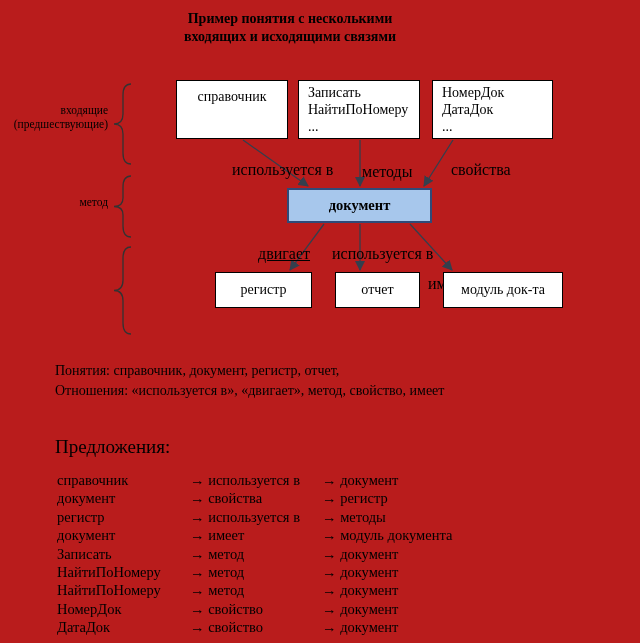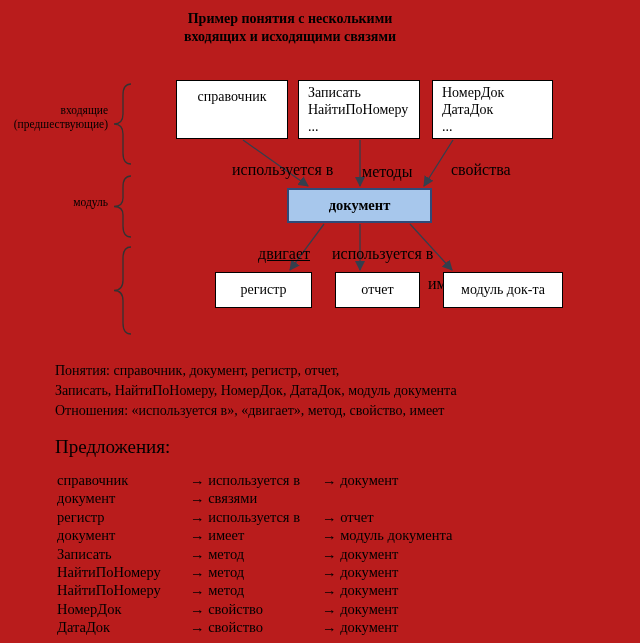--- a/index.html
+++ b/index.html
@@ -121,21 +121,21 @@
   <div class="abs title">
     <div>Пример понятия с несколькими</div>
     <div>входящих и исходящими связями</div>
   </div>
 
   <div class="abs group-label g-in">
     <div>входящие</div>
     <div>(предшествующие)</div>
   </div>
   <div class="abs group-label g-focus">
-    <div>модуль</div>
+    <div>метод</div>
   </div>
 
   <div class="abs dbox box-a">
     <span>справочник</span>
   </div>
   <div class="abs dbox box-b">
     <div>Записать</div>
     <div>НайтиПоНомеру</div>
     <div>...</div>
   </div>
@@ -162,40 +162,40 @@
   </div>
   <div class="abs bbox box-mod">
     <span>модуль док-та</span>
   </div>
   <div class="abs bbox box-otc">
     <span>отчет</span>
   </div>
 
   <div class="abs notes">
     <div>Понятия: справочник, документ, регистр, отчет,</div>
-    <div>Записать, НайтиПоНомеру, НомерДок, ДатаДок, модуль документа</div>
     <div>Отношения: «используется в», «двигает», метод, свойство, имеет</div>
   </div>
 
   <div class="abs sent-heading">Предложения:</div>
 
   <div class="abs sentences">
     <div class="srow">
       <span>справочник</span>
       <span>→ используется в</span>
       <span>→ документ</span>
     </div>
     <div class="srow">
       <span>документ</span>
-      <span>→ связями</span>
+      <span>→ свойства</span>
+      <span>→ регистр</span>
     </div>
     <div class="srow">
       <span>регистр</span>
       <span>→ используется в</span>
-      <span>→ отчет</span>
+      <span>→ методы</span>
     </div>
     <div class="srow">
       <span>документ</span>
       <span>→ имеет</span>
       <span>→ модуль документа</span>
     </div>
     <div class="srow">
       <span>Записать</span>
       <span>→ метод</span>
       <span>→ документ</span>

